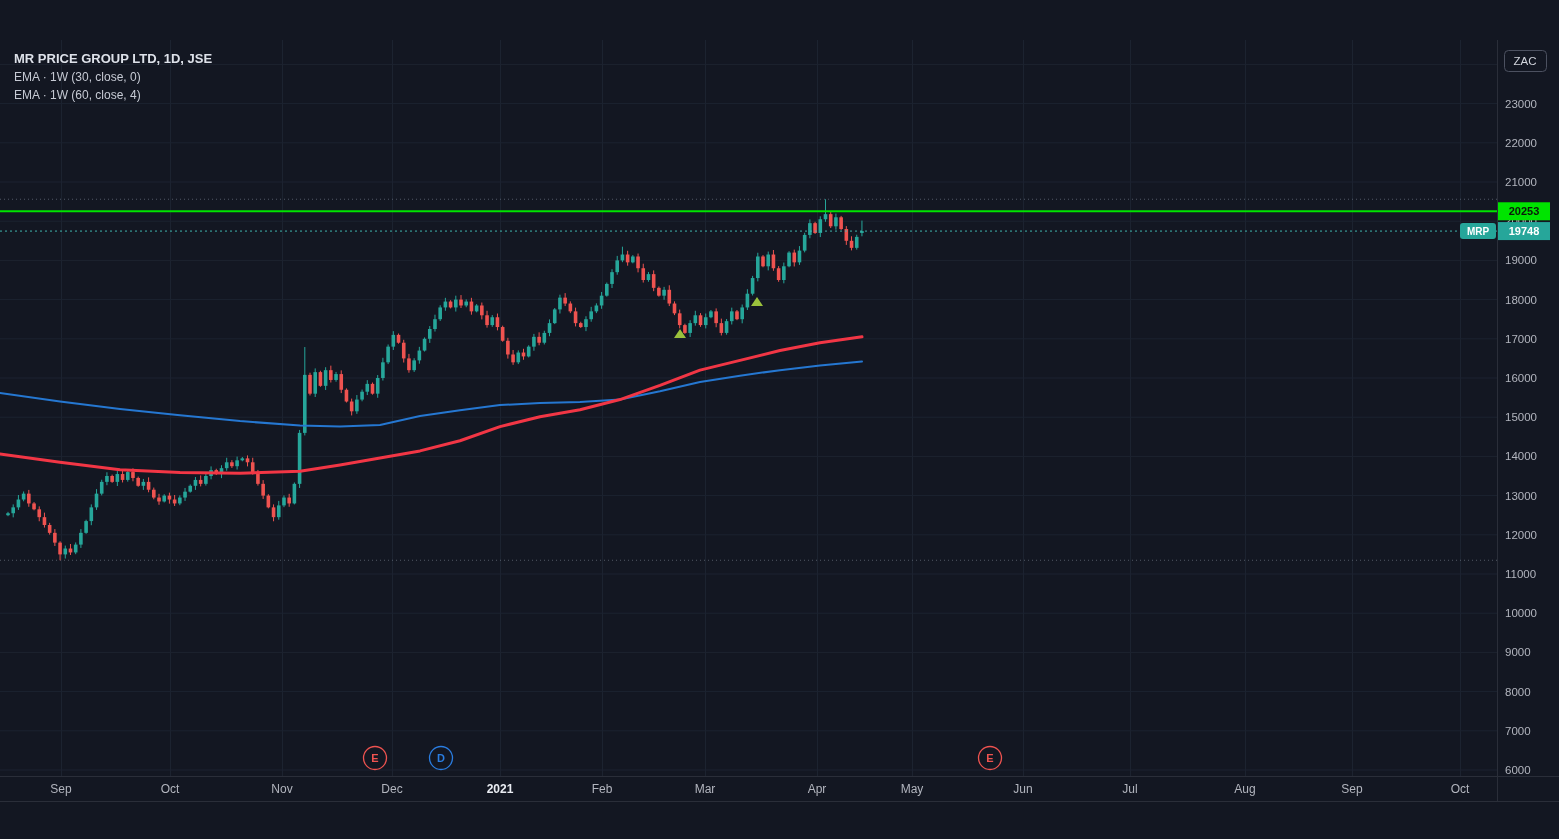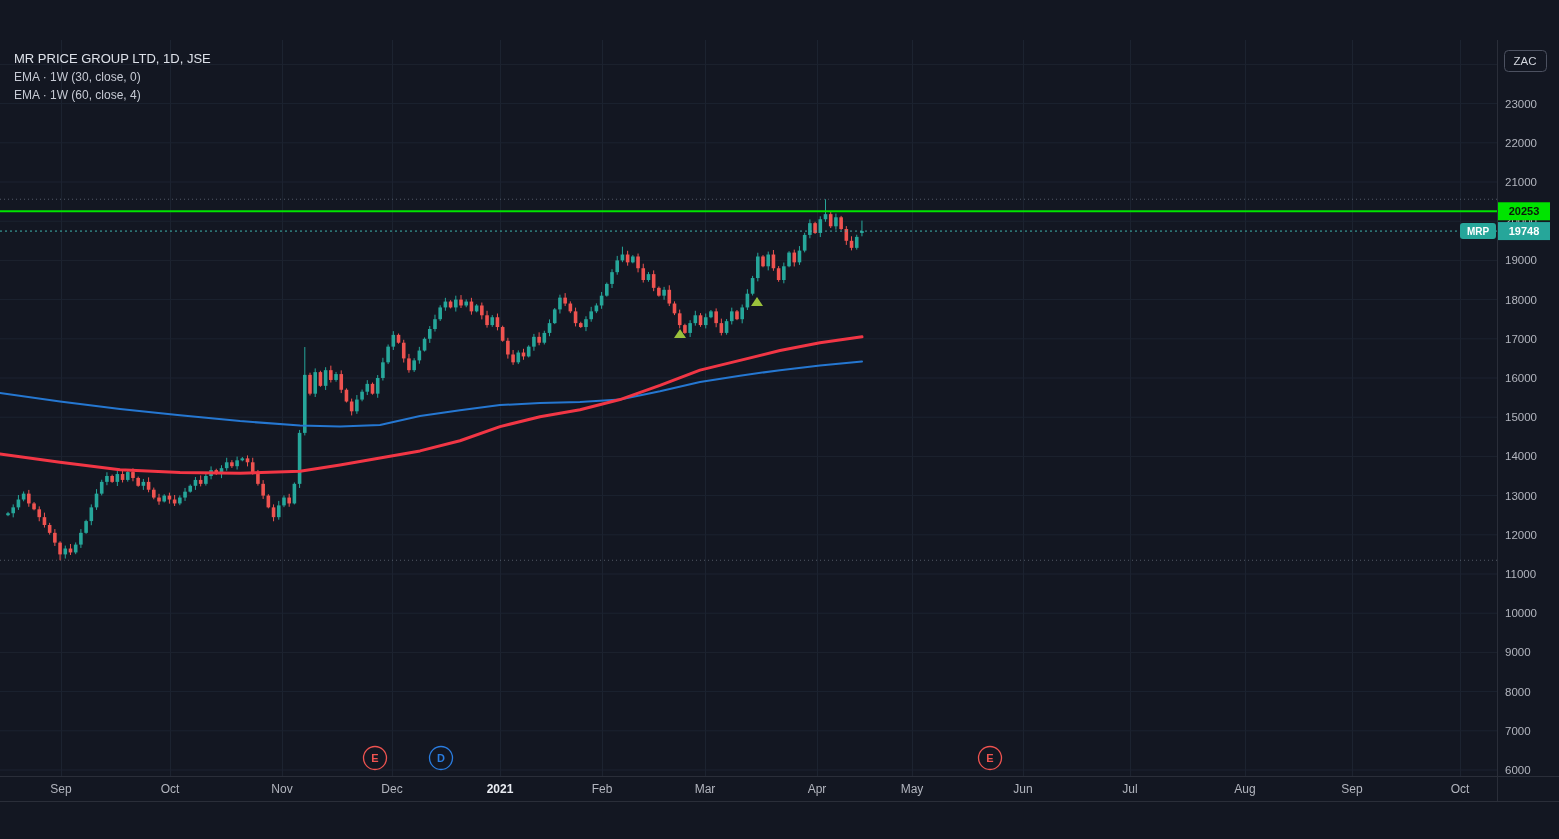--- a/index.html
+++ b/index.html
@@ -10,21 +10,21 @@
   .topbar{position:absolute;left:7px;top:5px;z-index:5;white-space:nowrap;}
   .l1{font-size:13px;color:#d5d9e0;}
   .l1 .author{font-weight:700;color:#ffffff;}
   .l2{font-size:13px;color:#d1d4dc;margin-top:3px;}
   .l2 .sym{font-weight:700;color:#eceff4;}
   .l2 .px{margin-left:7px;color:#d1d4dc;}
   .l2 .chg{color:#26a69a;margin-left:6px;margin-right:4px;}
   .l2 .k{font-weight:700;color:#eceff4;margin-left:7px;}
   .l2 .v{color:#26a69a;}
   .legend{position:absolute;left:14px;top:51px;z-index:5;}
-  .legend .t{font-size:13px;font-weight:400;color:#dde1e9;}
+  .legend .t{font-size:13px;font-weight:700;color:#dde1e9;}
   .legend .r{font-size:12px;color:#c6cad4;margin-top:4px;}
   .footer{position:absolute;left:12px;top:854px;height:26px;display:flex;align-items:center;gap:8px;z-index:5;}
   .footer .brand{font-size:16px;font-weight:600;color:#d9dce2;}
 </style>
 </head>
 <body>
 
 <div class="stage">
 
   <svg id="chart" width="1559" height="839">

